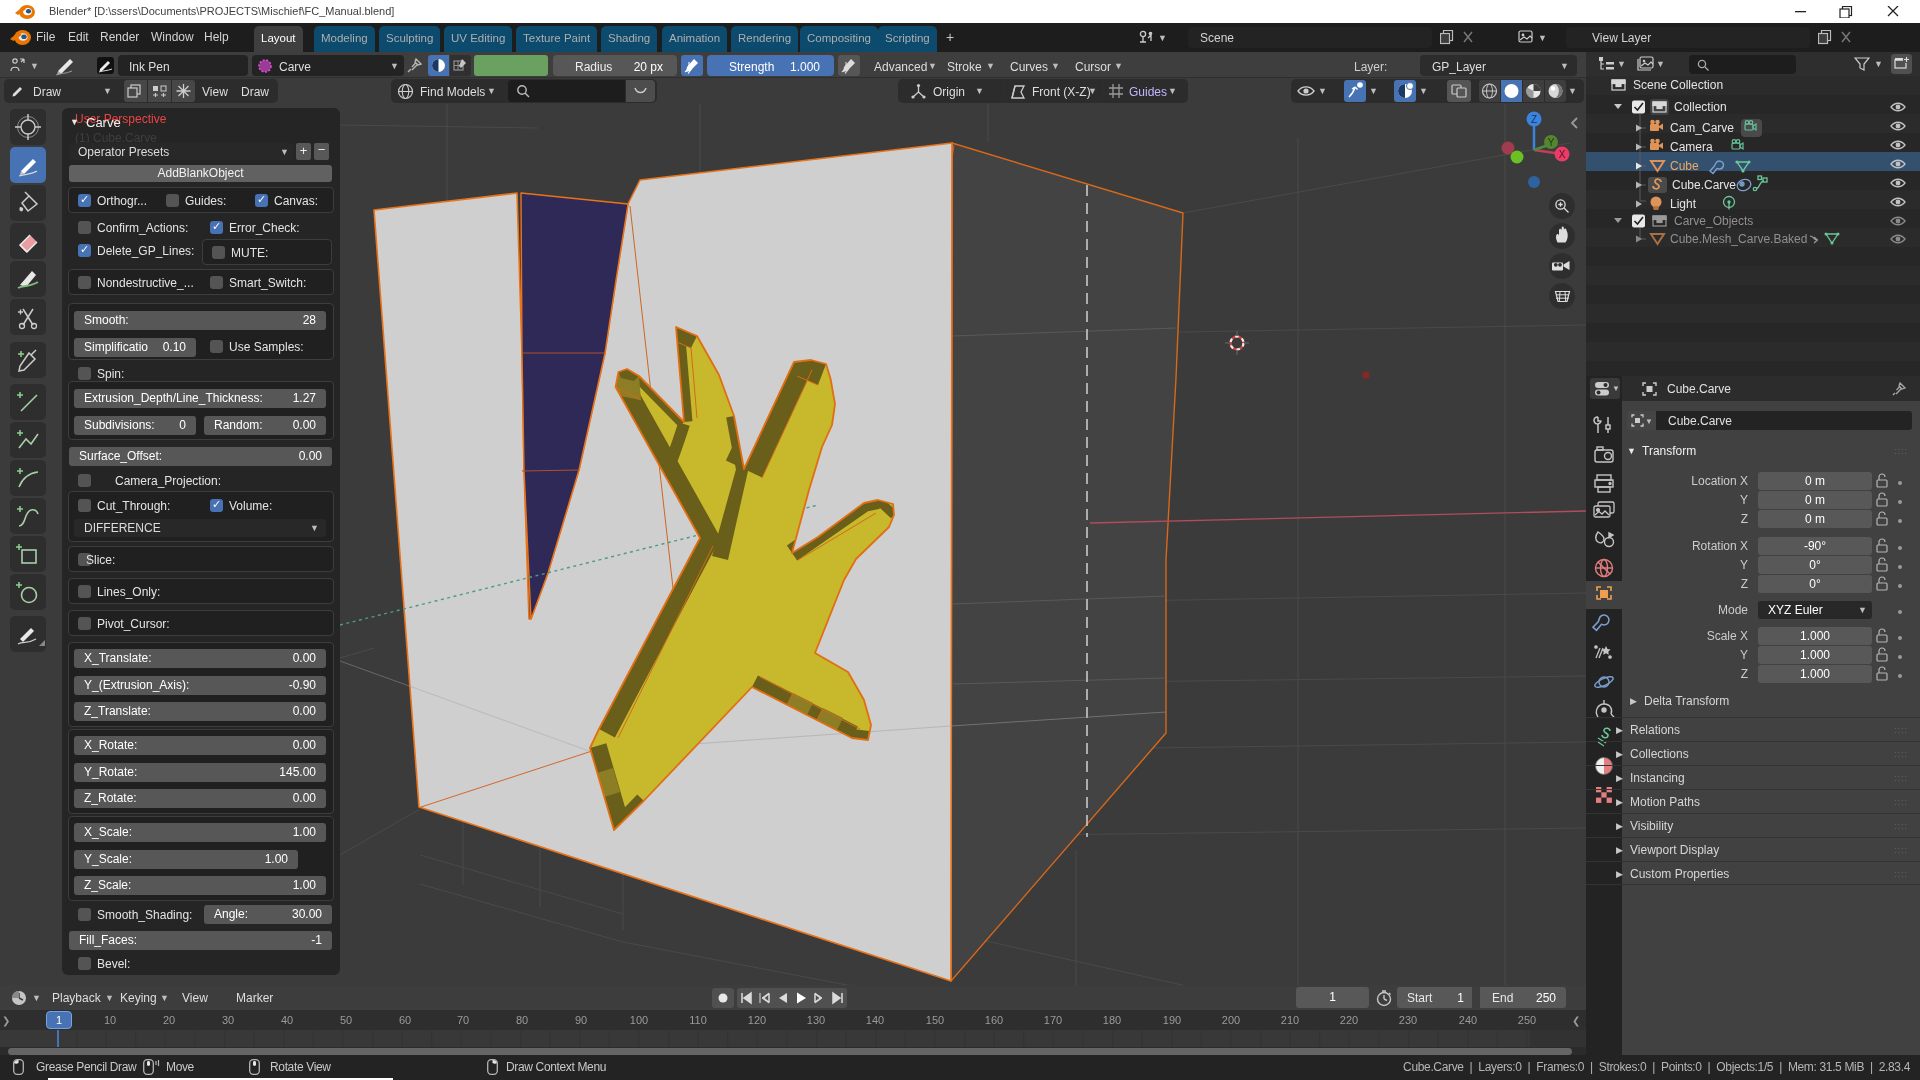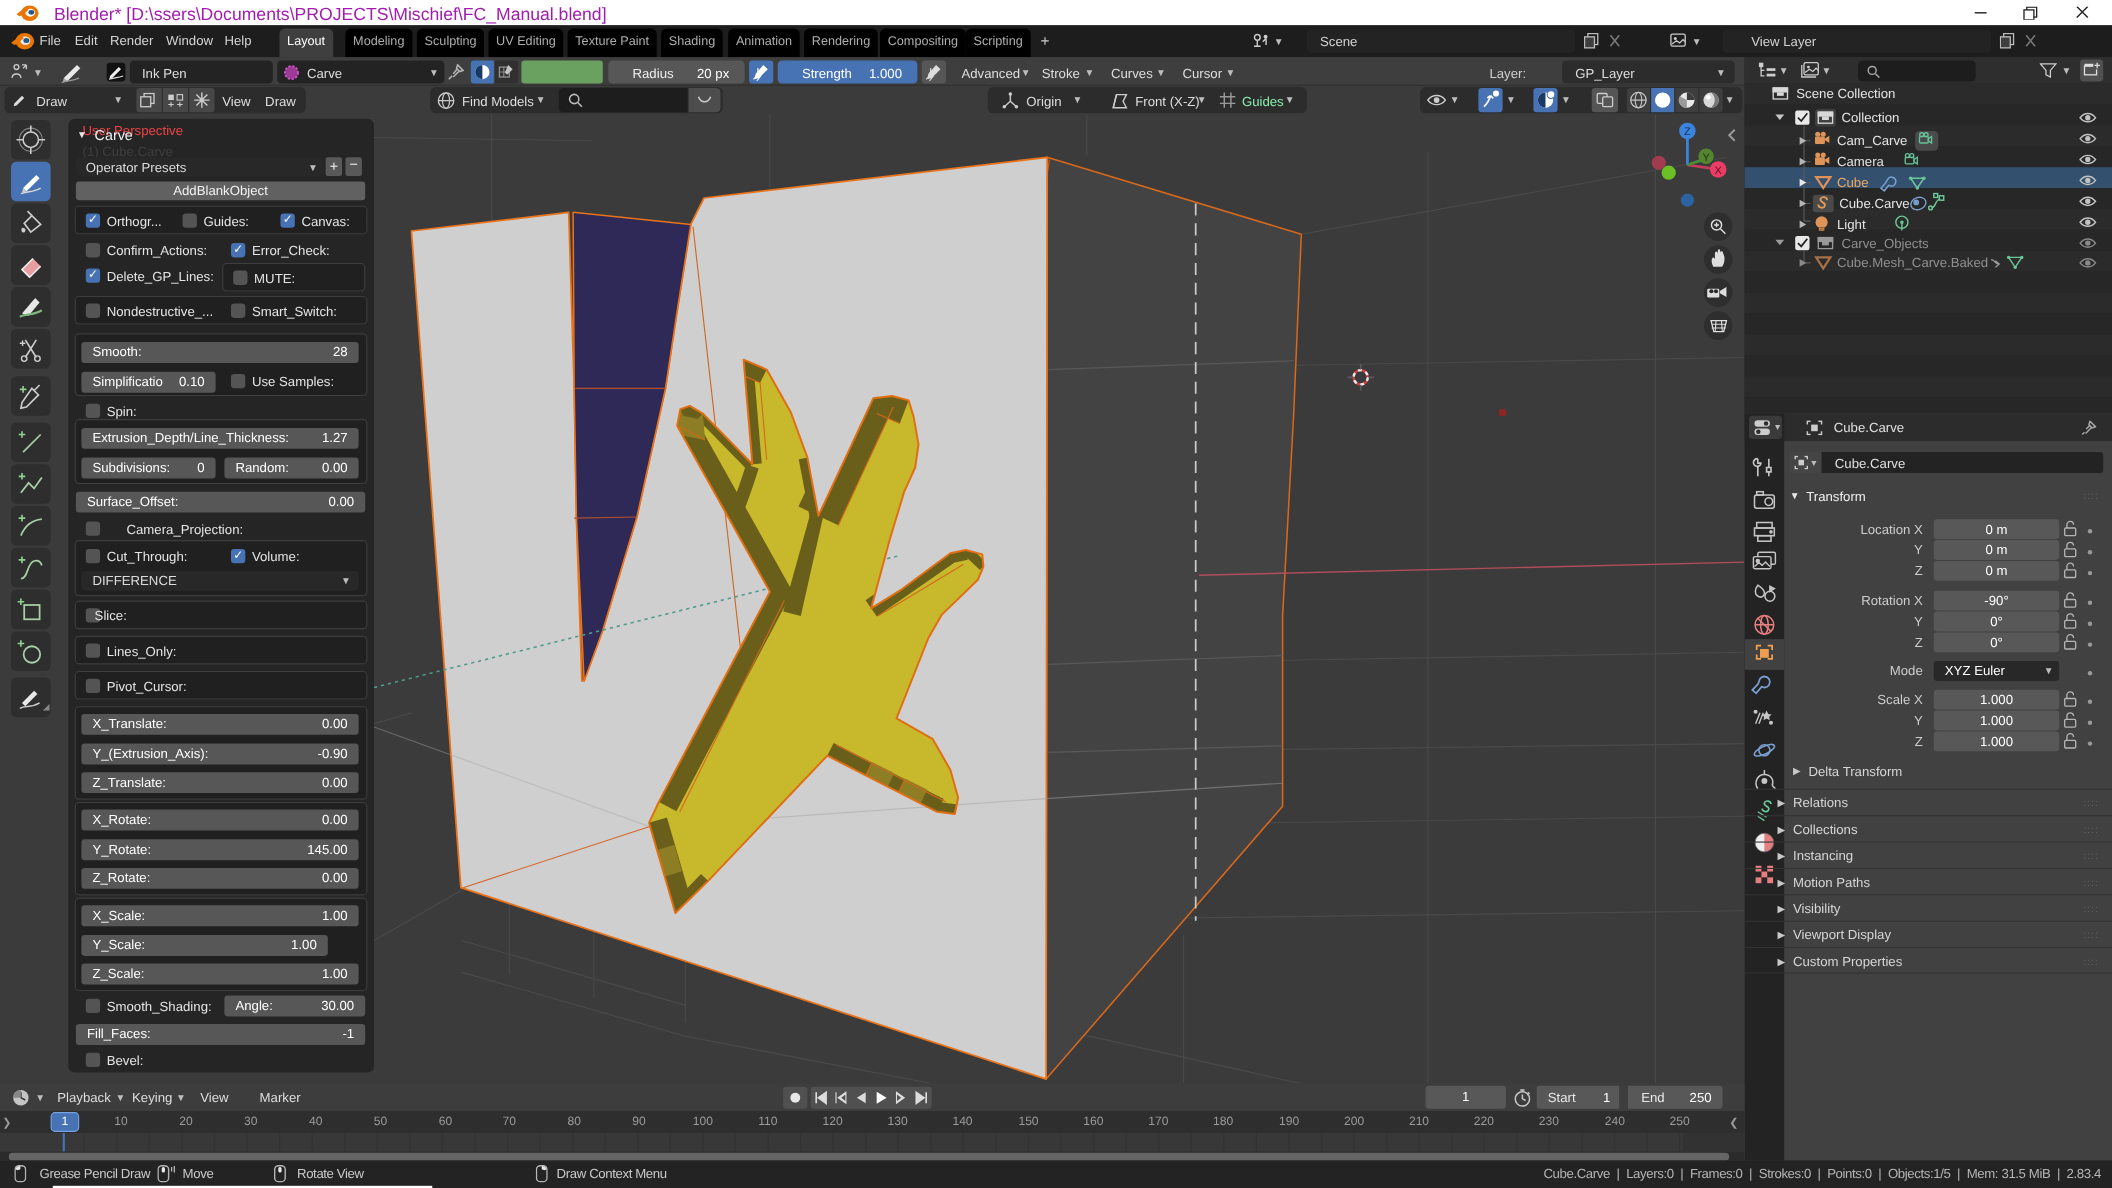--- a/index.html
+++ b/index.html
@@ -2,26 +2,26 @@
 <html><head>
 <meta charset="utf-8">
 <style>
 * { margin:0; padding:0; box-sizing:border-box; }
 html,body { width:1920px; height:1080px; overflow:hidden; background:#3b3b3b;
   font-family:"Liberation Sans", sans-serif; font-size:12px; color:#d8d8d8; }
 .abs { position:absolute; }
 #root { position:relative; width:1920px; height:1080px; }
 
 #titlebar { left:0; top:0; width:1920px; height:23px; background:#fff; color:#000; }
-#titlebar .t { position:absolute; left:49px; top:5px; font-size:16px; color:#a21caf; }
+#titlebar .t { position:absolute; left:49px; top:5px; font-size:11px; color:#404040; }
 
 #menubar { left:0; top:23px; width:1920px; height:29px; background:#1d1d1d; }
 .menu { position:absolute; top:7px; font-size:12px; color:#d3d3d3; }
 .wtab { position:absolute; top:3px; height:26px; line-height:25px; padding:0 7px;
-  background:#000000; color:#aeaeae; font-size:11.5px; border-radius:5px 5px 0 0; }
+  background:#0c4a6e; color:#aeaeae; font-size:11.5px; border-radius:5px 5px 0 0; }
 .wtab.act { background:#3f3f3f; color:#fff; }
 
 #toolrow { left:0; top:52px; width:1586px; height:26px; background:#3e3e3e; border-bottom:1px solid #2f2f2f; }
 .fld { position:absolute; background:#232323; border-radius:4px; color:#e0e0e0; }
 .slider { position:absolute; background:#575757; border-radius:4px; color:#fff; }
 .ddtext { font-size:12px; color:#dedede; }
 .chev { color:#bdbdbd; font-size:9px; }
 
 #viewport { left:0; top:78px; width:1586px; height:907px; background:#3b3b3b; overflow:hidden; }
 .ovlbar { position:absolute; background:rgba(24,24,24,0.42); border-radius:5px; height:24px; top:1px; }
@@ -408,21 +408,21 @@
     <svg class="abs" style="left:1010px;top:5px" width="17" height="17" viewBox="0 0 17 17">
       <path d="M2 15 L5 3 L14 3 L11 9 L14 15 Z" fill="none" stroke="#ccc" stroke-width="1.3"></path>
       <path d="M2 15 L5 3" stroke="#ccc" stroke-width="1.3"></path>
     </svg>
     <div class="ddtext abs" style="left:1032px;top:7px">Front (X-Z)</div>
     <div class="chev" style="position:absolute;left:1088px;top:8px">▼</div>
     <div class="abs" style="left:1103px;top:3px;width:1px;height:20px;background:#2e2e2e"></div>
     <svg class="abs" style="left:1108px;top:5px" width="16" height="16" viewBox="0 0 16 16">
       <path d="M5 1 L5 15 M11 1 L11 15 M1 5 L15 5 M1 11 L15 11" stroke="#9a9a9a" stroke-width="1.3"></path>
     </svg>
-    <div class="ddtext abs" style="left:1129px;top:7px;color:#86efac">Guides</div>
+    <div class="ddtext abs" style="left:1129px;top:7px;color:#c4b5fd">Guides</div>
     <div class="chev" style="position:absolute;left:1168px;top:8px">▼</div>
     <svg class="abs" style="left:1297px;top:6px" width="18" height="14" viewBox="0 0 18 14">
       <path d="M1 7 C5 1.5 13 1.5 17 7 C13 12.5 5 12.5 1 7 Z" fill="none" stroke="#ccc" stroke-width="1.3"></path>
       <circle cx="9" cy="7" r="2.6" fill="#ccc"></circle>
     </svg>
     <div class="chev" style="position:absolute;left:1318px;top:8px">▼</div>
     <div class="abs" style="left:1344px;top:2px;width:22px;height:22px;background:#4772b3;border-radius:3px">
       <svg width="22" height="22" viewBox="0 0 22 22">
           <path d="M5 17 C8 14 10 11 11 7 M11 7 L8 9 M11 7 L13.5 9.5" stroke="#fff" stroke-width="1.5" fill="none"></path>
           <circle cx="16" cy="5" r="2.8" fill="#fff"></circle>

